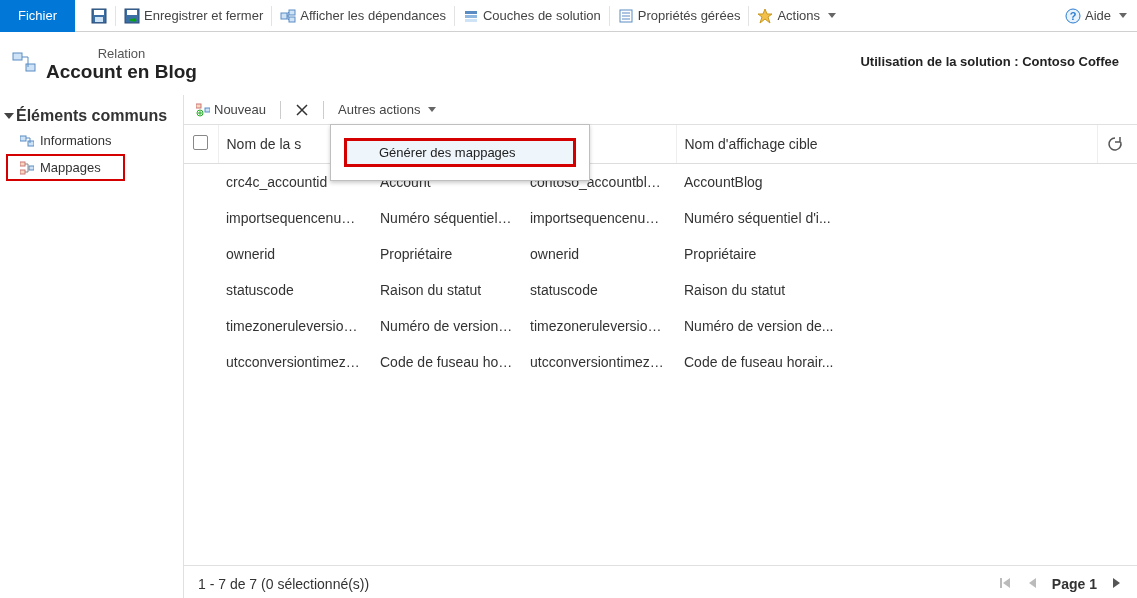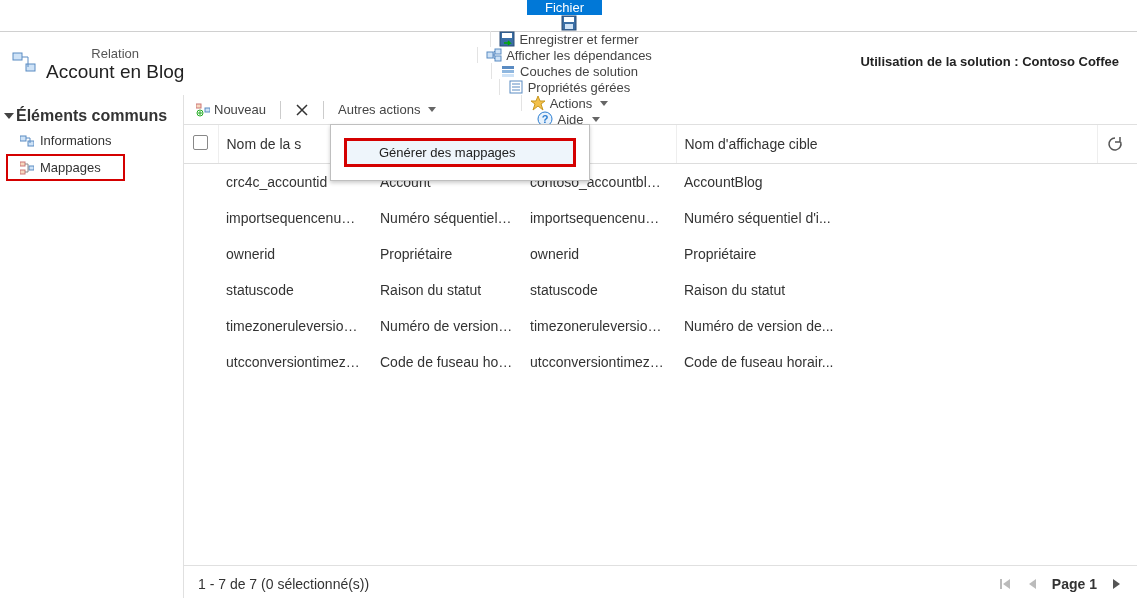--- a/index.html
+++ b/index.html
@@ -1,33 +1,33 @@
 <!DOCTYPE html>
 <html><head>
   <meta charset="utf-8">
   <style>
     * { box-sizing: border-box; margin: 0; padding: 0; font-family: "Segoe UI", Arial, sans-serif; }
     body { width: 1137px; height: 598px; background: #fff; color: #333; overflow: hidden; font-size: 13px; }
 
     
-    .top-toolbar { display: flex; align-items: center; height: 32px; border-bottom: 1px solid #d0d0d0; flex-direction: column; }
+    .top-toolbar { display: flex; align-items: center; height: 32px; border-bottom: 1px solid #d0d0d0; }
     .fichier-btn { background: #0178d7; color: #fff; padding: 0 18px; height: 32px; display: flex; align-items: center; font-size: 13px; margin-right: 8px;}
     .tb-item { display: flex; align-items: center; gap: 4px; padding: 0 8px; height: 20px; color: #444; cursor: pointer; border-left: 1px solid #e3e3e3;}
     .tb-item:first-of-type{border-left:none;}
     .tb-icon { width:16px; height:16px; display:inline-block;}
     .spacer { flex: 1; }
     .aide { display:flex; align-items:center; gap:4px; padding:0 10px; color:#444; cursor:pointer;}
     .aide .q{color:#0178d7;}
     .caret::after{content:" "; display:inline-block; width:0; height:0; border-left:4px solid transparent; border-right:4px solid transparent; border-top:5px solid #666; margin-left:4px; vertical-align:middle;}
 
     
     .header-area { display:flex; align-items:flex-start; padding:14px 8px 12px 12px; gap:10px;text-align:center; }
     .header-icon{width:24px; height:24px; margin-top:4px;}
     .header-text .rel{color:#555; font-size:13px;}
-    .header-text .title{font-size:19px; font-weight:normal; color:#222;}
+    .header-text .title{font-size:19px; font-weight:bold; color:#222;}
     .header-right{margin-left:auto; font-size:13px; color:#222; font-weight:600; padding-right:10px; padding-top:8px;}
 
     
     .main { display:flex; height: calc(598px - 32px - 60px);}
     .sidebar{width:184px; border-right:1px solid #e0e0e0; padding-top:2px;}
     .side-head{display:flex; align-items:center; gap:4px; font-weight:bold; padding:4px 6px; font-size:16px;margin-top:6px;}
     .tri{display:inline-block; width:0;height:0;border-top:5px solid transparent;border-bottom:5px solid transparent;border-left:6px solid #444; transform:rotate(90deg);}
     .side-item{display:flex; align-items:center; gap:6px; padding:4px 6px 4px 20px; font-size:13px; cursor:pointer;}
     .side-item.red-box{border:2px solid #d40000; margin:2px 58px 2px 6px; padding-left:12px;}
     .mini-icon{width:14px;height:14px; display:inline-block;}
@@ -50,21 +50,21 @@
     thead th{text-align:left; font-weight:normal; color:#333; font-size:14px; padding:10px 8px; border-bottom:1px solid #ddd; border-right:1px solid #eee; white-space:nowrap; overflow:hidden; text-overflow:ellipsis;}
     thead th.chk{width:34px; text-align:center;}
     thead th.refresh{width:40px; border-right:none; text-align:center;}
     tbody td{padding:10px 8px; font-size:14px; color:#333; border-bottom:0; white-space:nowrap; overflow:hidden; text-overflow:ellipsis;}
     tbody td.chk{width:34px;}
     .chkbox{width:15px;height:15px;border:1px solid #888; border-radius:2px; display:inline-block;}
     .sort-ind{display:inline-block; width:0;height:0; margin-left:4px;}
 
     
     .footer{height:36px; border-top:1px solid #e0e0e0; display:flex; align-items:center; padding:0 14px; font-size:14px; color:#333;}
-    .footer .pager{margin-left:auto; display:flex; align-items:center; gap:14px;}
+    .footer .pager{margin-left:auto; display:flex; gap:14px;}
     .pg-btn{color:#666; cursor:pointer; font-size:16px;}
     .pg-btn.dis{color:#bbb;}
 
     svg{display:block;}
   </style>
 </head>
 <body>
 
 <div class="top-toolbar">
   <div class="fichier-btn">

